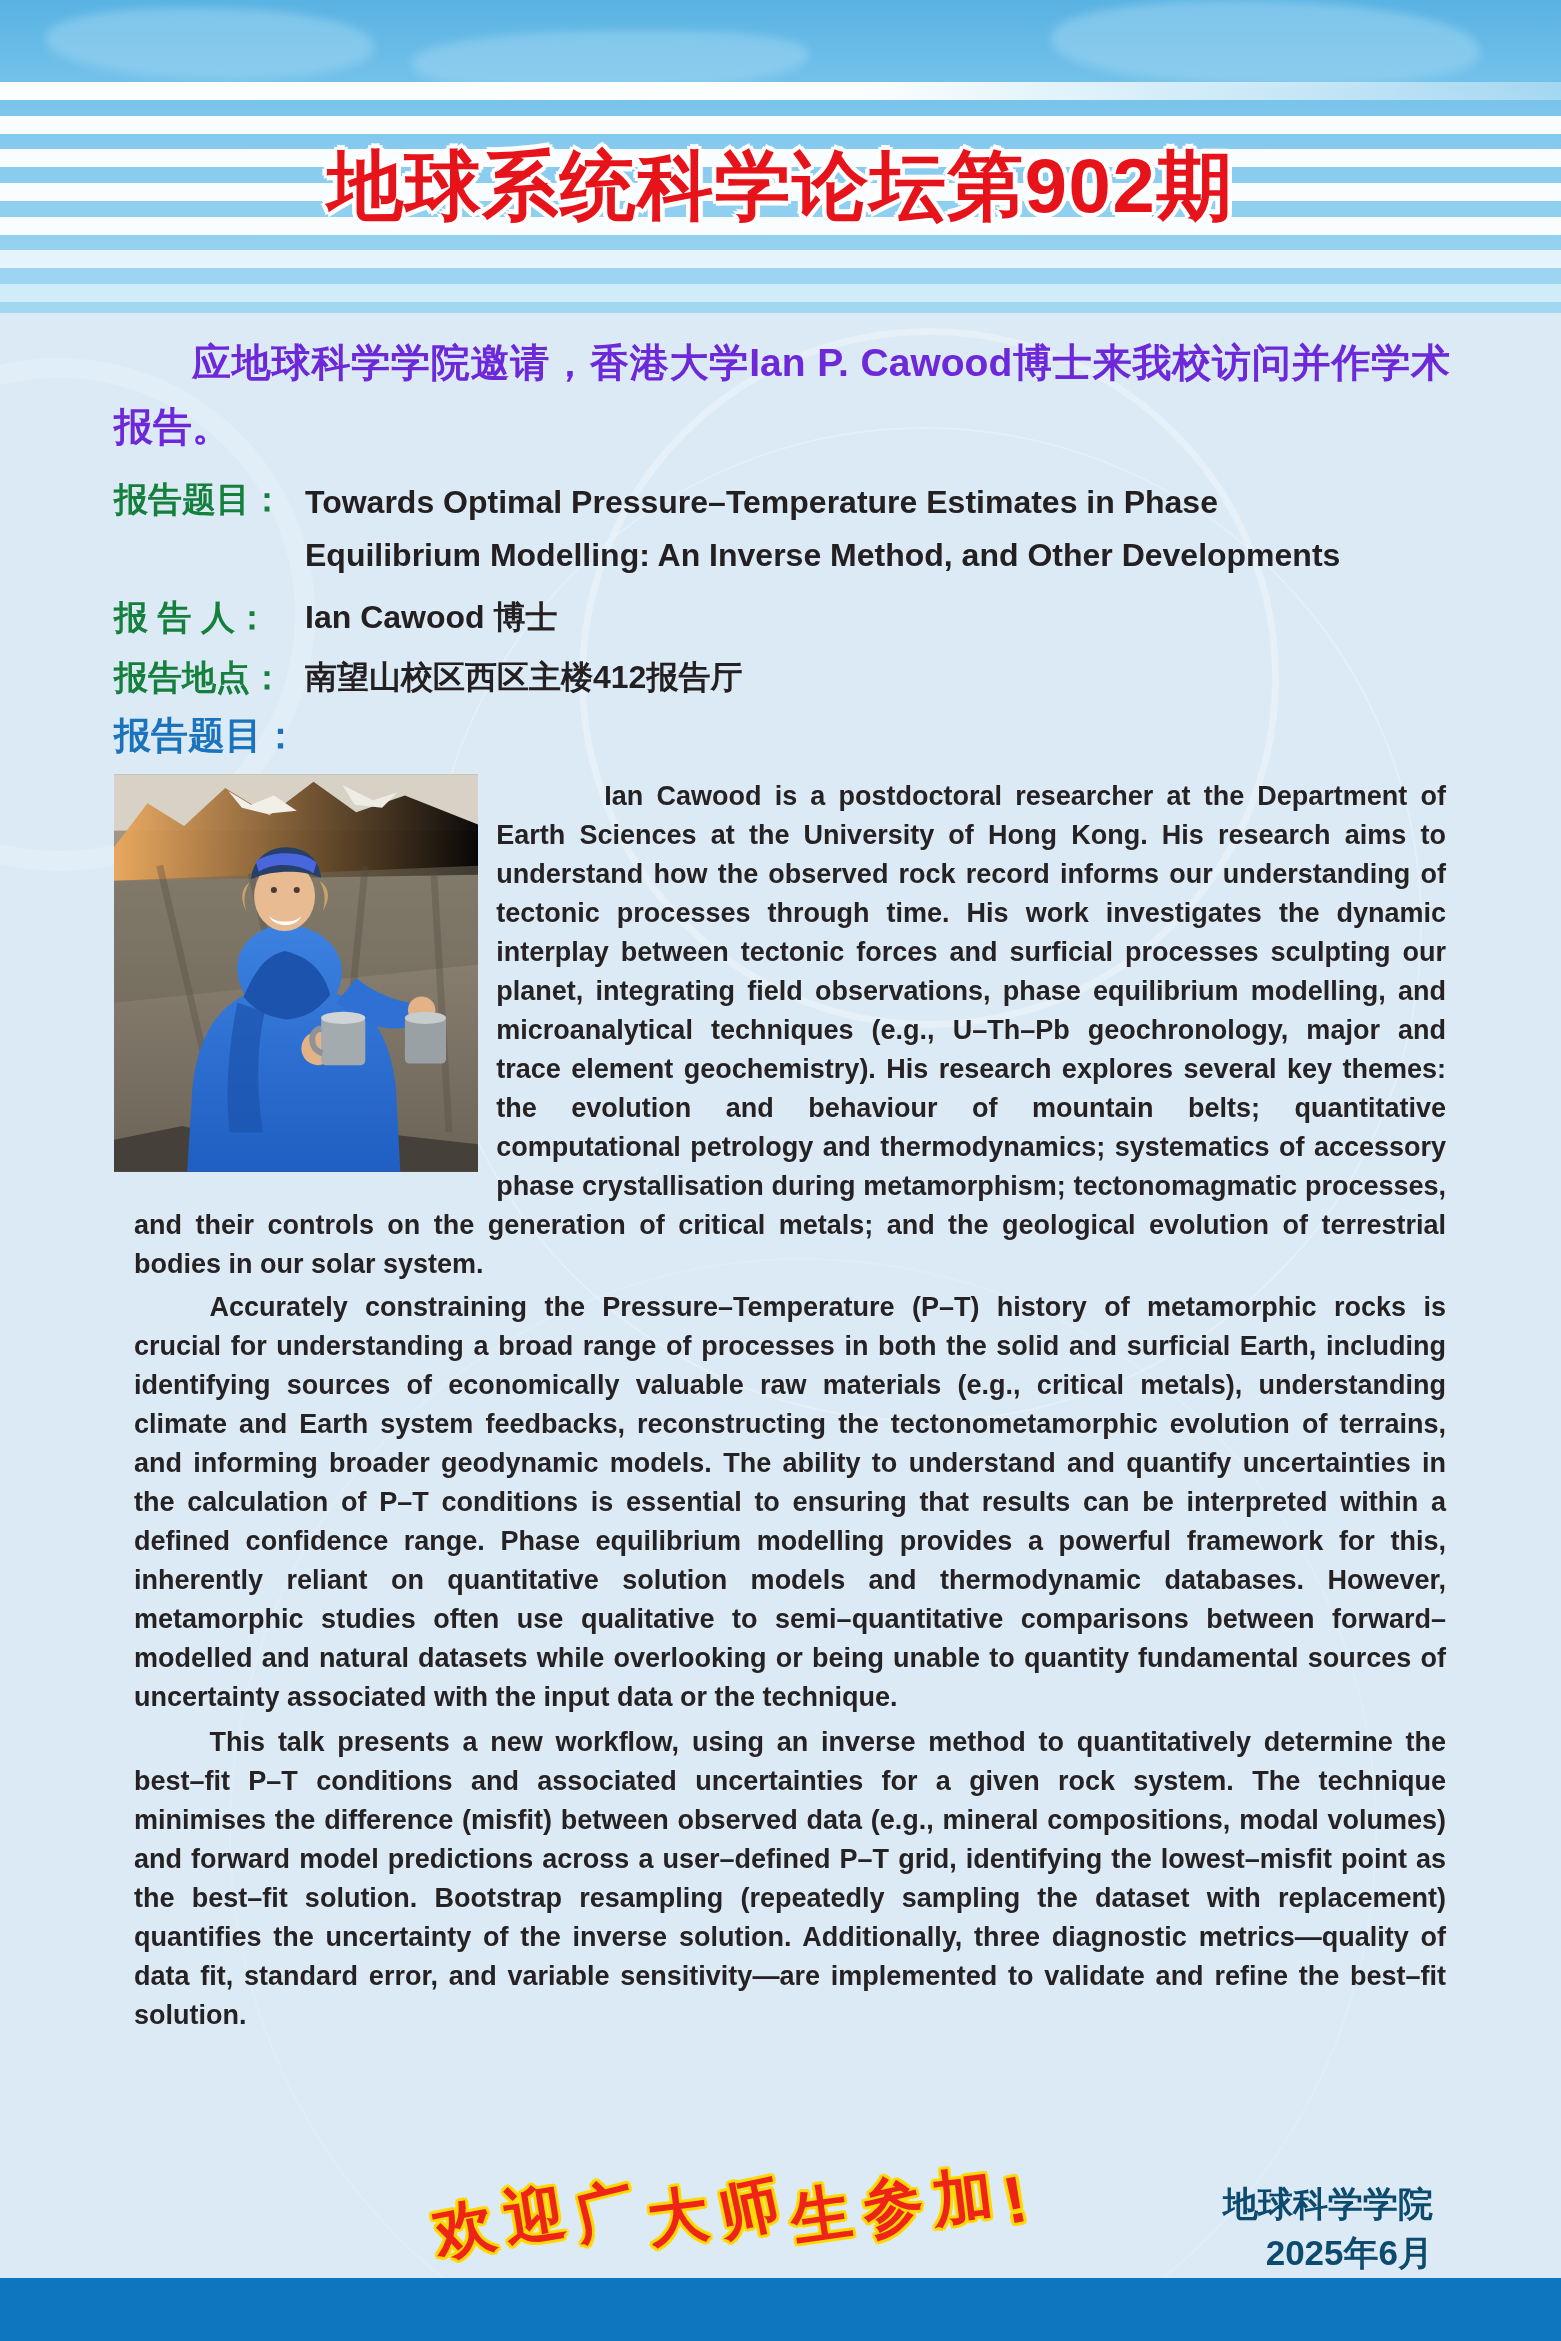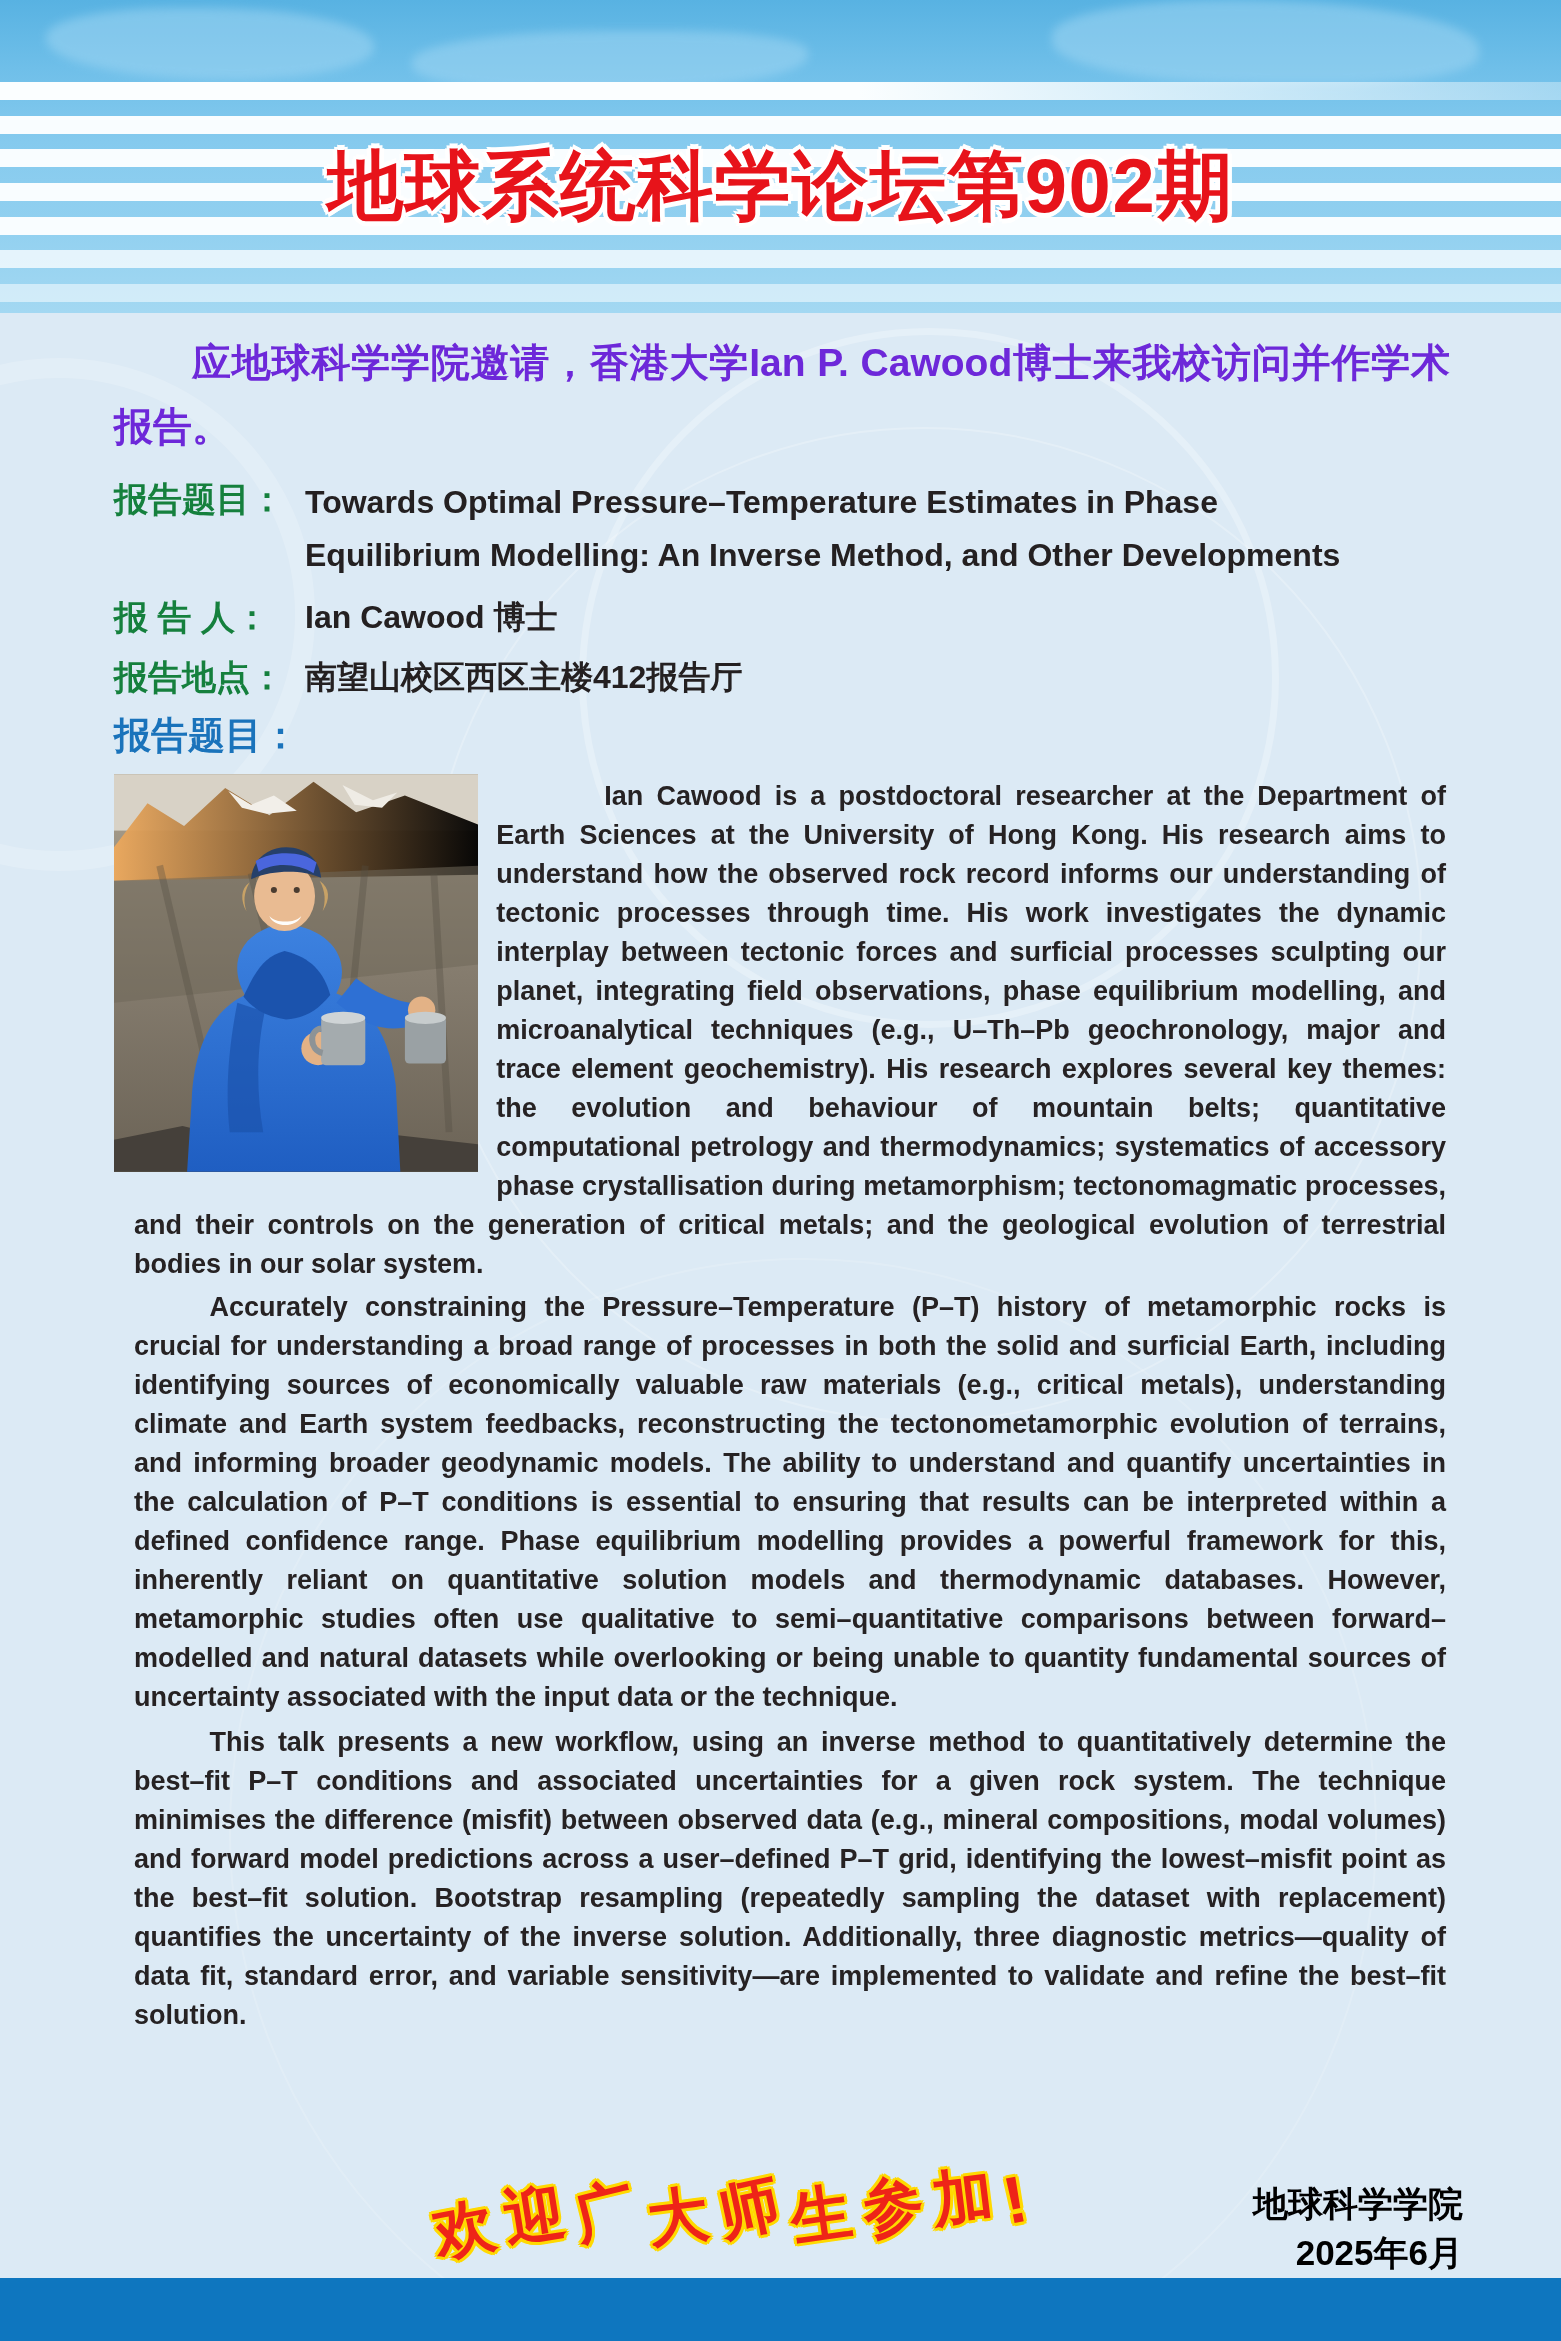--- a/index.html
+++ b/index.html
@@ -62,22 +62,22 @@
                 -2.3px -2.3px #ffd900,2.3px 2.3px #ffd900,-2.3px 2.3px #ffd900,2.3px -2.3px #ffd900;}
   .welcome span:nth-child(1){transform:rotate(-9deg) translateY(9.1px);}
   .welcome span:nth-child(2){transform:rotate(-7deg) translateY(-1.5px);}
   .welcome span:nth-child(3){transform:rotate(-12deg) translateY(-3px);}
   .welcome span:nth-child(4){transform:rotate(-5deg) translateY(4.6px);}
   .welcome span:nth-child(5){transform:rotate(-10deg) translateY(-1.5px);}
   .welcome span:nth-child(6){transform:rotate(-6deg) translateY(7.6px);}
   .welcome span:nth-child(7){transform:rotate(-11deg) translateY(1.5px);}
   .welcome span:nth-child(8){transform:rotate(-5deg) translateY(-4.6px);}
   .welcome span:nth-child(9){transform:rotate(-9deg) scale(1.08);}
-  .org-block{position:absolute;right:98px;top:2179px;z-index:3;text-align:right;
-    font-size:35px;line-height:49px;color:#000000;}
+  .org-block{position:absolute;right:128px;top:2179px;z-index:3;text-align:right;
+    font-size:35px;line-height:49px;color:#0c4a6e;}
   .bottom-band{position:absolute;left:0;bottom:0;width:100%;height:64px;background:#0e76bf;z-index:3;}
 </style>
 </head>
 <body>
 
 <div class="poster">
 
   <div class="header">
     <div class="map-blob blob1"></div>
     <div class="map-blob blob2"></div>

